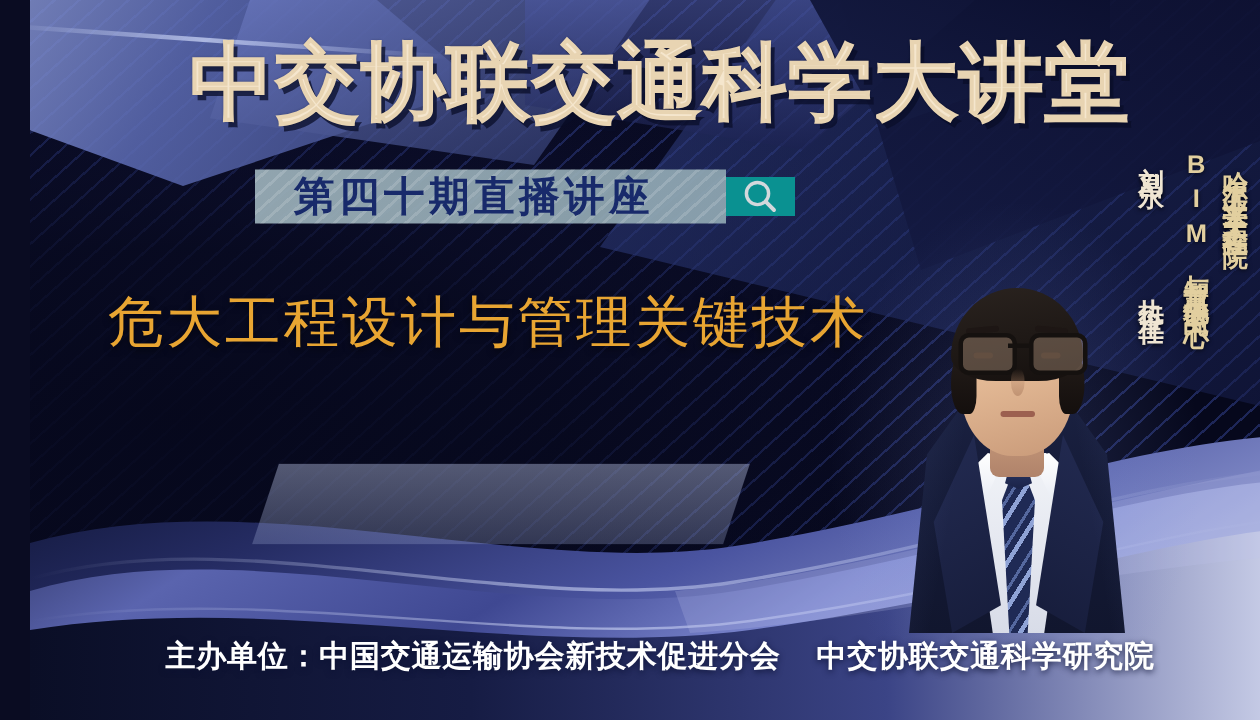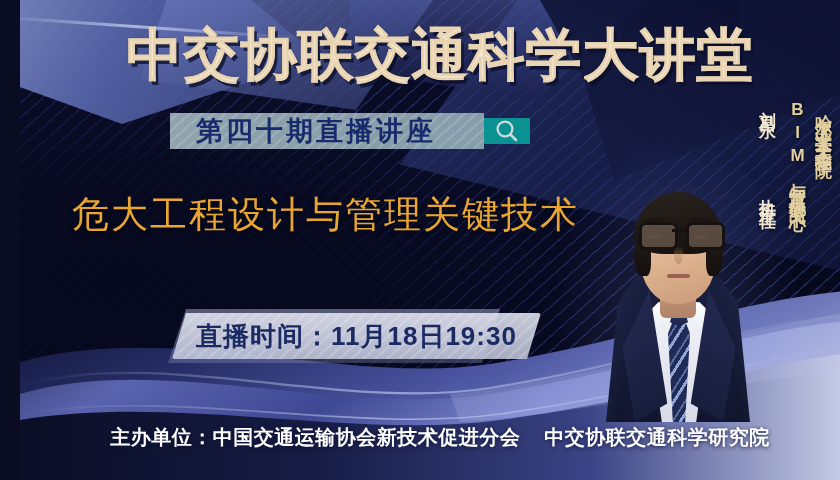--- a/index.html
+++ b/index.html
@@ -457,23 +457,20 @@
       <svg width="26" height="26" viewBox="0 0 26 26">
         <circle cx="11" cy="11" r="7.4" fill="none" stroke="#d3d8dc" stroke-width="2.3"></circle>
         <line x1="16.3" y1="16.3" x2="22" y2="22" stroke="#d3d8dc" stroke-width="2.6" stroke-linecap="round"></line>
       </svg>
     </div>
   </div>
 
   <div class="topic">危大工程设计与管理关键技术</div>
 
   <div class="time-badge-border"></div>
-  <div class="time-badge">
-    <span class="time-text">直播时间：11月18日19:30</span>
-  </div>
 
   <div class="vtext v-name">刘昌永</div>
   <div class="vtext v-role">执行主任</div>
   <div class="vtext v-center">BIM与智慧工地研究中心</div>
   <div class="vtext v-college">哈尔滨工业大学土木工程学院</div>
 
   <div class="footer-text">
     <span>主办单位：中国交通运输协会新技术促进分会</span><span class="footer-gap"></span><span>中交协联交通科学研究院</span>
   </div>
 

